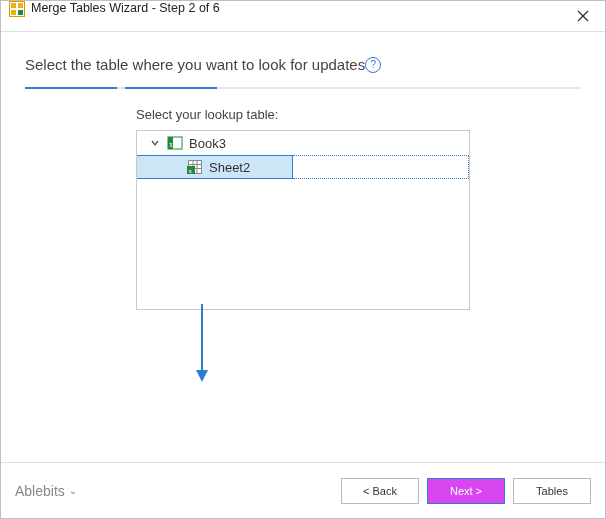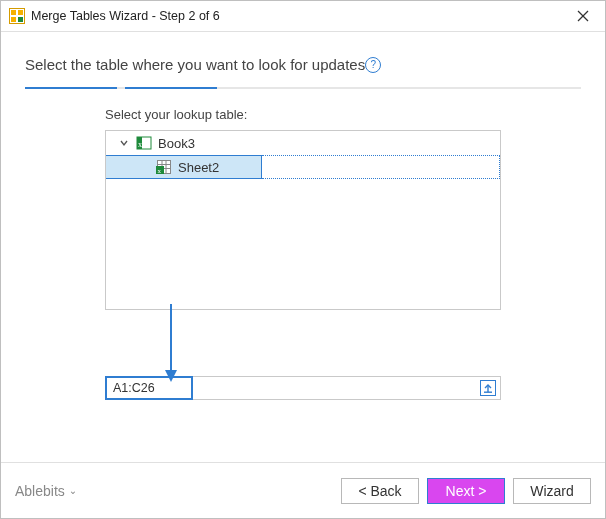--- a/index.html
+++ b/index.html
@@ -16,21 +16,21 @@
     border: 1px solid #bfbfbf;
     box-sizing: border-box;
     display: flex;
     flex-direction: column;
     position: relative;
     background: #fff;
   }
   .titlebar {
     height: 30px;
     display: flex;
-    align-items: center;
+    align-items: flex-start;
     padding: 0 0 0 8px;
     border-bottom: 1px solid #e0e0e0;
   }
   .app-icon {
     width: 16px;
     height: 16px;
     margin-right: 6px;
     display: inline-flex;
   }
   .title-text {
@@ -81,21 +81,21 @@
     position: absolute;
     top: 0;
     height: 2px;
     background: #2f7dd1;
   }
   .seg1 { left: 0; width: 92px; }
   .seg2 { left: 100px; width: 92px; }
 
   .center-block {
     margin: 18px auto 0 auto;
-    width: 396px;
+    width: 334px;
   }
   .sub-label {
     font-size: 13px;
     color: #444;
     margin-bottom: 8px;
   }
 
   .tree {
     border: 1px solid #c9c9c9;
     height: 180px;
@@ -217,21 +217,21 @@
   .brand .caret {
     font-size: 10px;
   }
   .footer-spacer { flex: 1; }
   .btn {
     height: 26px;
     min-width: 78px;
     padding: 8px 14px;
     border: 1px solid #b8b8b8;
     background: #fff;
-    font-size: 14px;
+    font-size: 11px;
     color: #333;
     margin-left: 8px;
     cursor: pointer;
     display: inline-flex;
     align-items: center;
     justify-content: center;
   }
   .btn.primary {
     background: #d946ef;
     border-color: #2f7dd1;
@@ -313,40 +313,28 @@
         </div>
       </div>
 
       <div class="arrow-annot">
         <svg width="20" height="80">
           <line x1="10" y1="0" x2="10" y2="68" stroke="#2f7dd1" stroke-width="2"></line>
           <polygon points="10,78 4,66 16,66" fill="#2f7dd1"></polygon>
         </svg>
       </div>
 
-      <div class="range-row">
-        <input class="range-input" type="text" value="A1:C26" style="">
-        <div class="range-rest">
-          <span class="collapse-btn">
-            <svg viewBox="0 0 10 10" width="10" height="10">
-              <line x1="5" y1="9" x2="5" y2="2" stroke="#2f7dd1" stroke-width="1.4"></line>
-              <polyline points="2,5 5,2 8,5" fill="none" stroke="#2f7dd1" stroke-width="1.4"></polyline>
-              <line x1="1" y1="9.2" x2="9" y2="9.2" stroke="#2f7dd1" stroke-width="1.4"></line>
-            </svg>
-          </span>
-        </div>
-      </div>
 
     </div>
   </div>
 
   <div class="footer">
     <div class="brand">
       <span>Ablebits</span>
       <span class="caret">⌄</span>
     </div>
     <div class="footer-spacer"></div>
     <button class="btn">&lt;  Back</button>
     <button class="btn primary">Next  &gt;</button>
-    <button class="btn">Wizard</button>
+    <button class="btn">Tables</button>
   </div>
 
 </div>
 
 </body></html>

